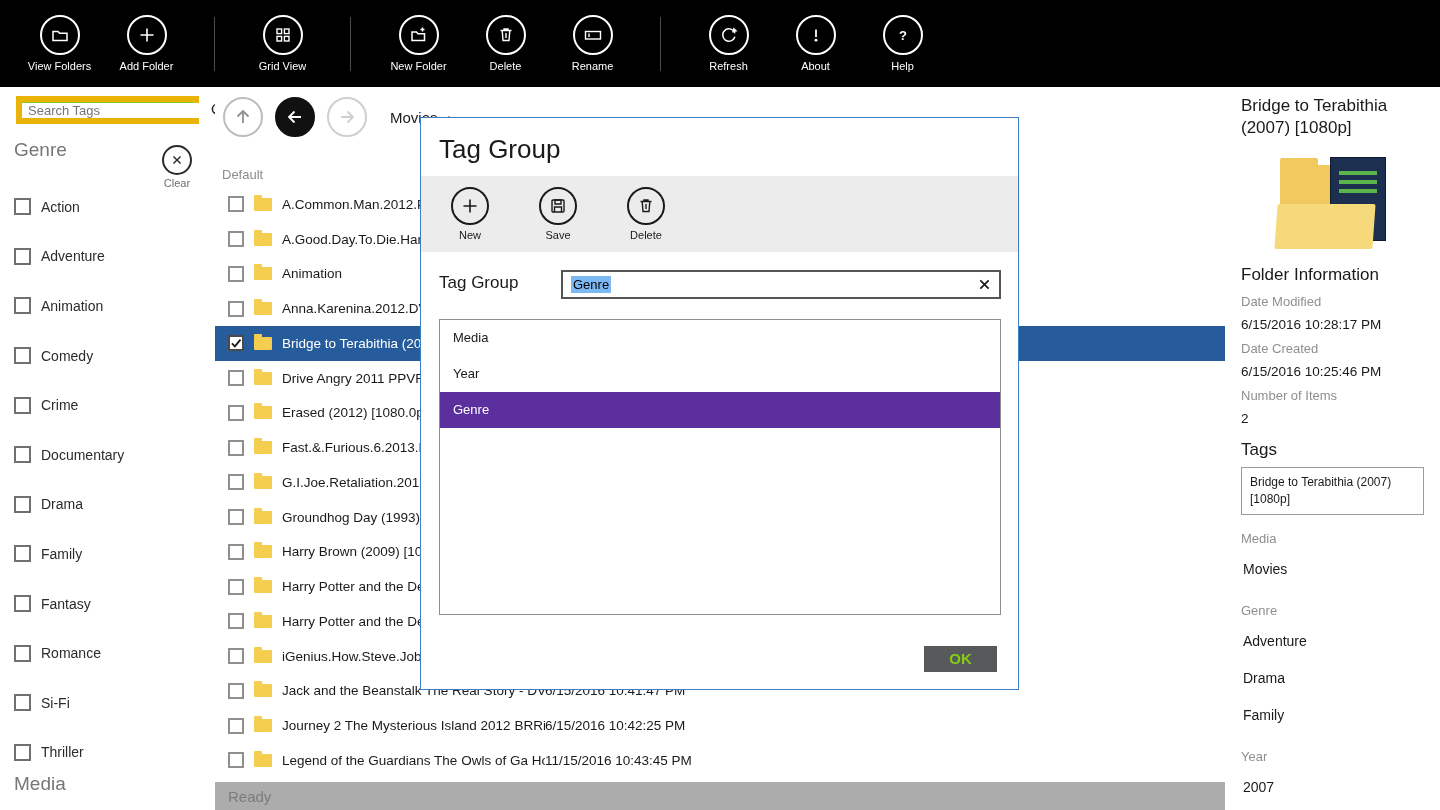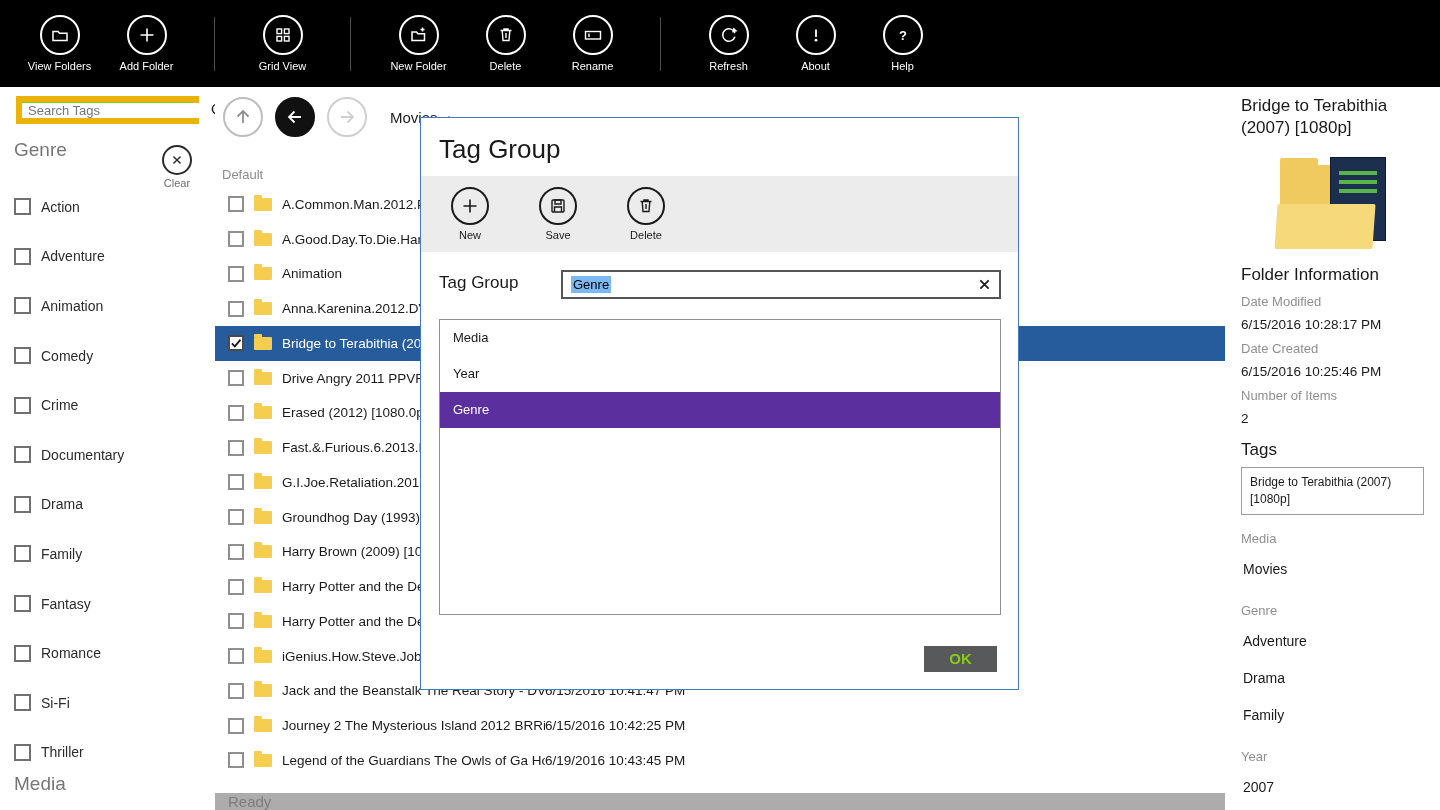--- a/index.html
+++ b/index.html
@@ -54,21 +54,21 @@
   .row .ficon { width:18px; height:13px; background:var(--folder,#f5ce4f); border-radius:1px;
                 margin-right:10px; position:relative; flex:none; }
   .row .ficon::before { content:""; position:absolute; top:-3px; left:0; width:8px; height:3px;
                         background:var(--folder,#f5ce4f); border-radius:1px 1px 0 0; }
   .row .fname { font-size:13.5px; color:#1a1a1a; width:263px; white-space:nowrap; overflow:hidden; flex:none; }
   .row .fdate { font-size:13.5px; color:#1a1a1a; white-space:nowrap; }
   .row.selected { background:var(--selection,#265c9c); }
   .row.selected .fname, .row.selected .fdate { color:#fff; }
   .row.selected .cb { border-color:#4a4a4a; }
 
-  #statusbar { position:absolute; left:0; right:0; bottom:0; height:17px; background:var(--statusbar,#acacac);
+  #statusbar { position:absolute; left:0; right:0; bottom:0; height:28px; background:var(--statusbar,#acacac);
                display:flex; align-items:center; padding-left:13px; }
   #statusbar span { font-size:15px; color:#7c7c7c; }
 
   
   #rightpanel { position:absolute; left:1225px; top:87px; width:215px; bottom:0; background:#fff;
                 padding:8px 14px 0 16px; overflow:hidden; }
   .rp-title { font-size:17px; color:#1a1a1a; line-height:1.3; font-weight:400; }
   .folder-art { width:120px; height:96px; margin:14px auto 10px; position:relative; }
   .fa-back { position:absolute; left:6px; top:12px; width:90px; height:76px; background:#f0ca5e; border-radius:2px; }
   .fa-back::before { content:""; position:absolute; top:-7px; left:0; width:38px; height:8px;
@@ -388,21 +388,21 @@
     <div class="row">
         <span class="cb"></span>
         <span class="ficon"></span>
         <span class="fname">Journey 2 The Mysterious Island 2012 BRRiP :</span>
         <span class="fdate">6/15/2016 10:42:25 PM</span>
       </div>
     <div class="row">
         <span class="cb"></span>
         <span class="ficon"></span>
         <span class="fname">Legend of the Guardians The Owls of Ga Hoc</span>
-        <span class="fdate">6/19/2016 10:43:45 PM</span>
+        <span class="fdate">11/15/2016 10:43:45 PM</span>
       </div>
   </div>
 
   <div id="statusbar">
     <span>Ready</span>
   </div>
 </section>
 
 <aside id="rightpanel">
   <div class="rp-title">Bridge to Terabithia (2007) [1080p]</div>

